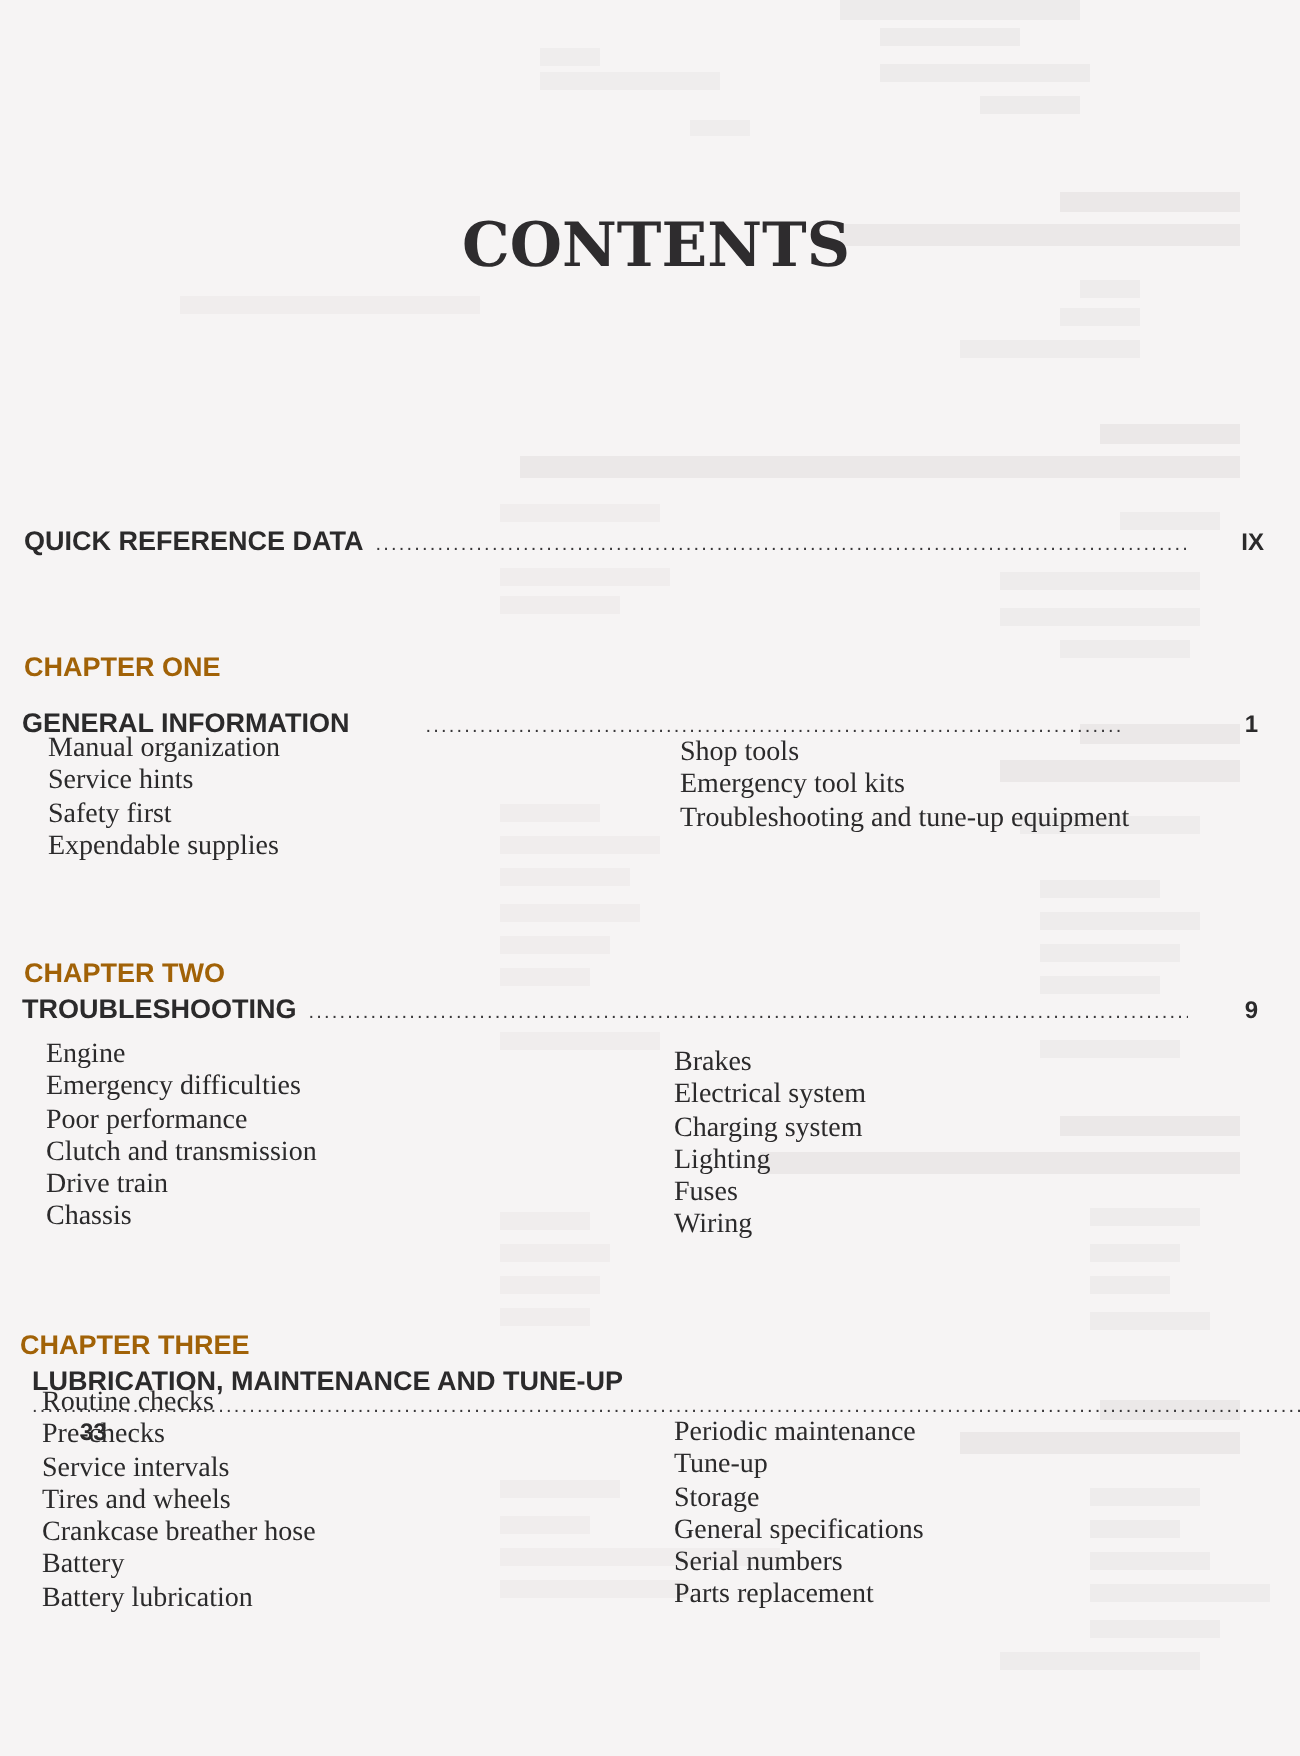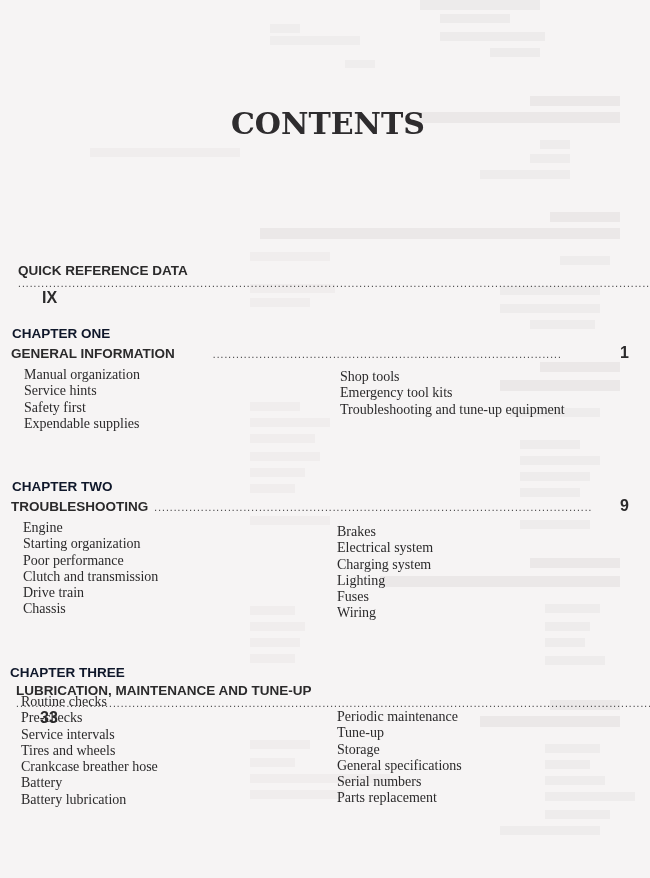--- a/index.html
+++ b/index.html
@@ -64,29 +64,29 @@
       overflow: hidden;
       margin: 0 4px 0 6px;
       font-weight: normal;
       letter-spacing: 1.1px;
       font-size: 10px;
       color: #3a383a;
     }
     .toc-line .leader::before {
       content: "............................................................................................................................................................................................................................................................................";
     }
-    .toc-line .page-num { flex: 0 0 auto; font-size: 16px; padding-left: 24px; }
+    .toc-line .page-num { flex: 0 0 auto; font-size: 12px; padding-left: 24px; }
 
     .chapter-label {
       position: absolute;
       left: 12px;
       font-family: "Liberation Sans", sans-serif;
       font-weight: bold;
       font-size: 13.5px;
-      color: #0f172a;
+      color: #a16207;
       white-space: nowrap;
     }
 
     .items {
       position: absolute;
       font-family: "Liberation Serif", serif;
       font-size: 14px;
       line-height: 16.3px;
       color: #2b2a2b;
       margin: 0;
@@ -157,28 +157,28 @@
     <div class="bleed" style="left:250px; top:774px; width:140px; height:9px; background:#e8e5e5; opacity:.45;"></div>
     <div class="bleed" style="left:545px; top:776px; width:60px; height:9px; background:#e6e3e3; opacity:.5;"></div>
     <div class="bleed" style="left:250px; top:790px; width:95px; height:9px; background:#e8e5e5; opacity:.45;"></div>
     <div class="bleed" style="left:545px; top:792px; width:90px; height:9px; background:#e6e3e3; opacity:.5;"></div>
     <div class="bleed" style="left:545px; top:810px; width:65px; height:9px; background:#e6e3e3; opacity:.5;"></div>
     <div class="bleed" style="left:500px; top:826px; width:100px; height:9px; background:#e6e3e3; opacity:.5;"></div>
   </div>
 
   <div class="title">CONTENTS</div>
 
-  <div class="toc-line" style="top:263px;flex-direction:column;">
+  <div class="toc-line" style="top:263px;">
     <span class="label">QUICK REFERENCE DATA</span>
     <span class="leader"></span>
     <span class="page-num">IX</span>
   </div>
 
   <div class="chapter-label" style="top:326px;">CHAPTER ONE</div>
-  <div class="toc-line" style="top:344px; left:11px; width:618px;gap:32px;">
+  <div class="toc-line" style="top:354px; left:11px; width:618px;gap:32px;">
     <span class="label">GENERAL INFORMATION</span>
     <span class="leader"></span>
     <span class="page-num">1</span>
   </div>
   <ul class="items" style="left:340px; top:369px;">
     <li>Shop tools</li>
     <li>Emergency tool kits</li>
     <li>Troubleshooting and tune-up equipment</li>
   </ul>
   <ul class="items" style="left:24px; top:367px;">
@@ -189,21 +189,21 @@
   </ul>
 
   <div class="chapter-label" style="top:479px;">CHAPTER TWO</div>
   <div class="toc-line" style="top:497px; left:11px; width:618px;">
     <span class="label">TROUBLESHOOTING</span>
     <span class="leader"></span>
     <span class="page-num">9</span>
   </div>
   <ul class="items" style="left:23px; top:520px;">
     <li>Engine</li>
-    <li>Starting organization</li>
+    <li>Emergency difficulties</li>
     <li>Poor performance</li>
     <li>Clutch and transmission</li>
     <li>Drive train</li>
     <li>Chassis</li>
   </ul>
   <ul class="items" style="left:337px; top:524px;">
     <li>Brakes</li>
     <li>Electrical system</li>
     <li>Charging system</li>
     <li>Lighting</li>

